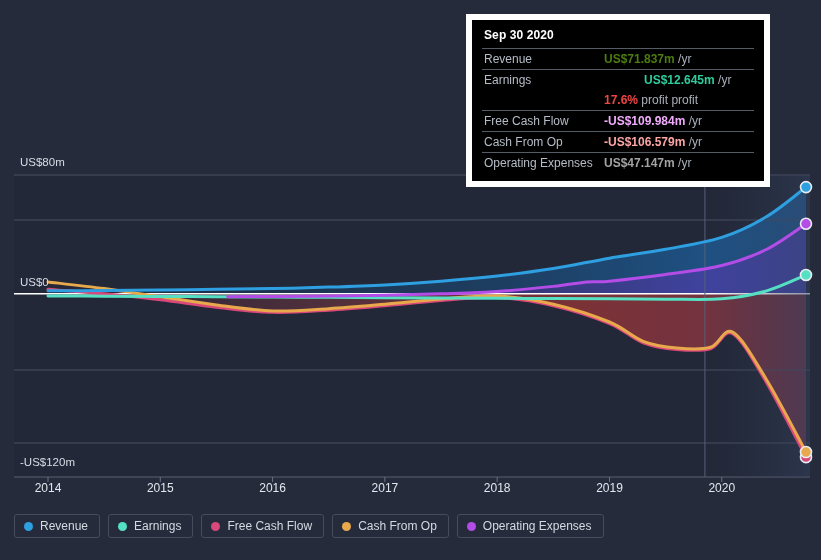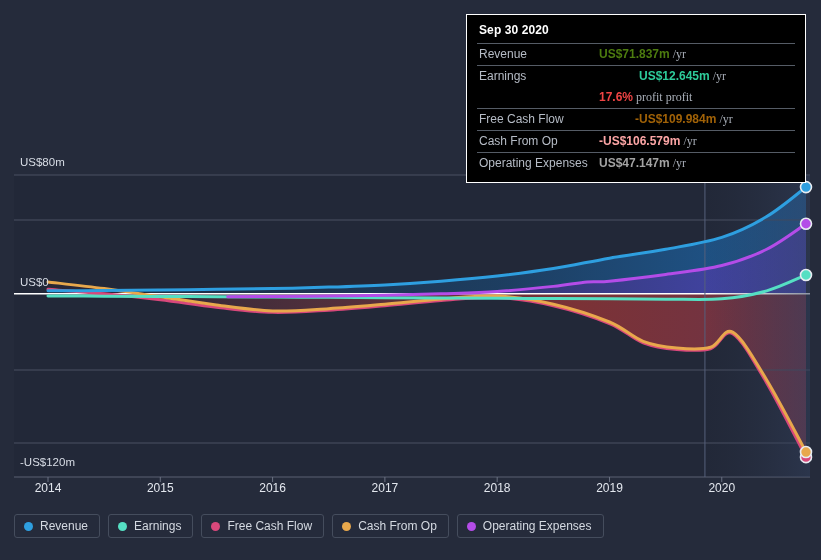--- a/index.html
+++ b/index.html
@@ -23,23 +23,23 @@
   .xaxis-text{
     fill:#e3e7ee;
     font-family:"Liberation Sans", sans-serif;
     font-size:12px;
   }
 
   
   #tooltip{
     position:absolute;
     left:466px;top:14px;
-    width:340px;
+    width:304px;
     background:#000000;
-    border:1px solid #ffffff;
+    border:6px solid #ffffff;
     box-sizing:border-box;
     padding:7px 10px 8px 10px;
     z-index:40;
   }
   #tooltip .tt-title{
     color:#ffffff;
     font-size:12px;
     font-weight:bold;
     padding:1px 0 6px 2px;
     letter-spacing:.1px;
@@ -52,21 +52,21 @@
     vertical-align:baseline;
     white-space:nowrap;
   }
   #tooltip td.tt-label{
     color:#b6bcc6;
     width:120px;
     padding-left:2px;
   }
   #tooltip td.tt-value{color:#cfd4dc;}
   #tooltip .val{font-weight:bold;}
-  #tooltip .unit{color:#a9afb9;font-weight:normal;font-family:Liberation Serif, serif;}
+  #tooltip .unit{color:#a9afb9;font-weight:normal;}
   #tooltip tr.noline{border-top:none;}
 
   
   #legend{
     position:absolute;
     left:14px;top:514px;
     display:flex;
     gap:8px;
     z-index:30;
   }
@@ -187,21 +187,21 @@
           <tr>
             <td class="tt-label">Earnings</td>
             <td class="tt-value"><span class="val" style="color: rgb(46, 204, 155); margin-left: 40px;">US$12.645m</span><span class="unit"> /yr</span></td>
           </tr>
           <tr class="noline">
             <td class="tt-label"></td>
             <td class="tt-value"><span class="val" style="color: #ef4444;">17.6%</span><span class="unit"> profit profit</span></td>
           </tr>
           <tr>
             <td class="tt-label">Free Cash Flow</td>
-            <td class="tt-value"><span class="val" style="color: #a16207; margin-left: 36px;">-US$109.984m</span><span class="unit"> /yr</span></td>
+            <td class="tt-value"><span class="val" style="color: #f0abfc;">-US$109.984m</span><span class="unit"> /yr</span></td>
           </tr>
           <tr>
             <td class="tt-label">Cash From Op</td>
             <td class="tt-value"><span class="val" style="color: #fca5a5;">-US$106.579m</span><span class="unit"> /yr</span></td>
           </tr>
           <tr>
             <td class="tt-label">Operating Expenses</td>
             <td class="tt-value"><span class="val" style="color: #a3a3a3;">US$47.147m</span><span class="unit"> /yr</span></td>
           </tr>
         </tbody>

